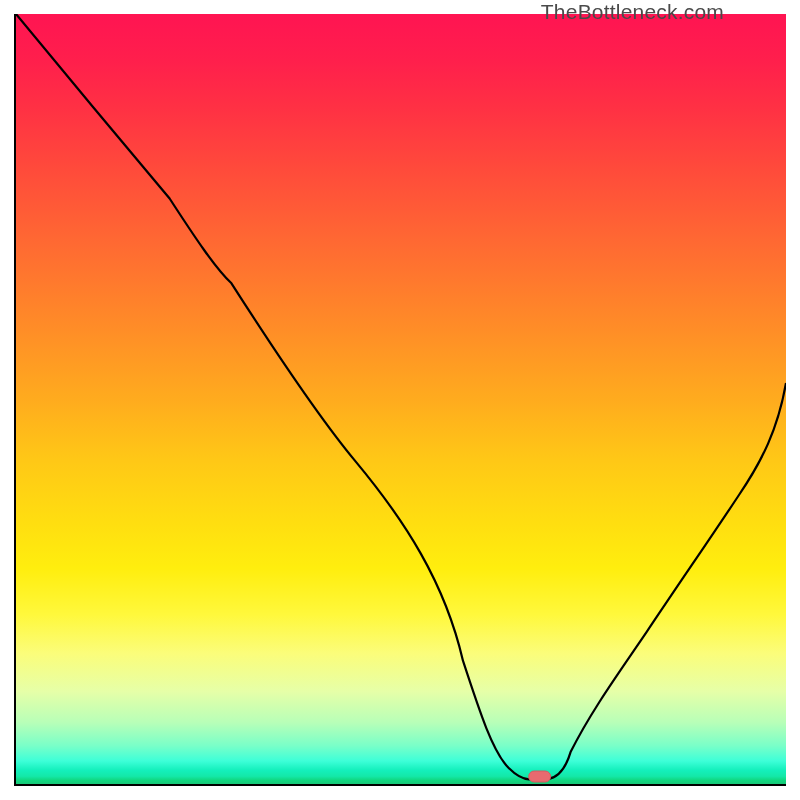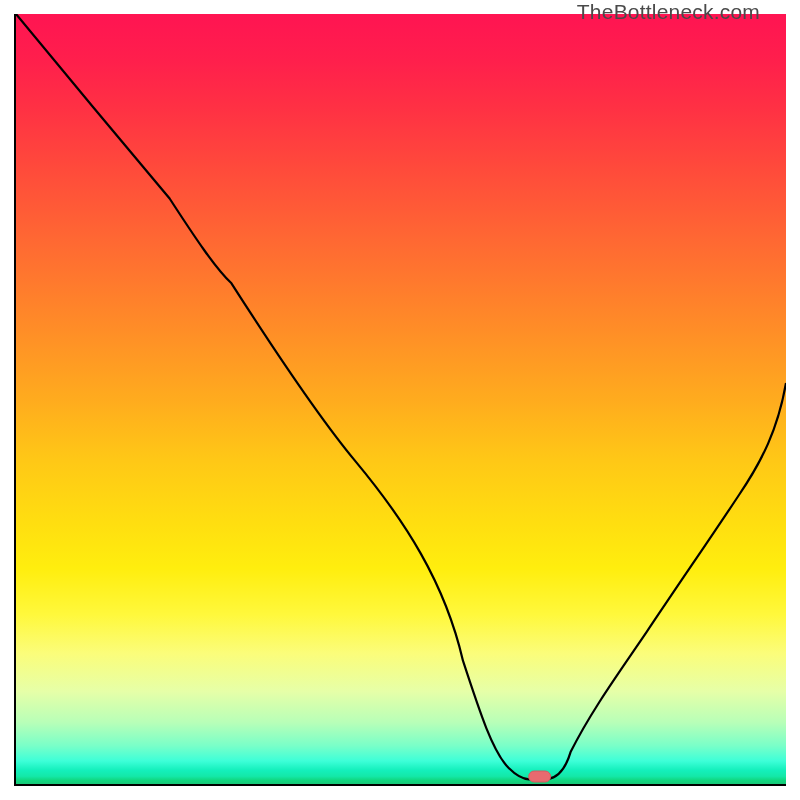--- a/index.html
+++ b/index.html
@@ -8,21 +8,20 @@
     width: 800px;
     height: 800px;
     overflow: hidden;
     background: #ffffff;
     font-family: Arial, Helvetica, sans-serif;
   }
   .chart-wrap {
     position: relative;
     width: 732px;
     height: 800px;
-    padding-left: 36px;
   }
   .plot-area {
     position: absolute;
     left: 14px;
     top: 14px;
     width: 772px;
     height: 772px;
     box-sizing: border-box;
     border-left: 2px solid #000;
     border-bottom: 2px solid #000;

